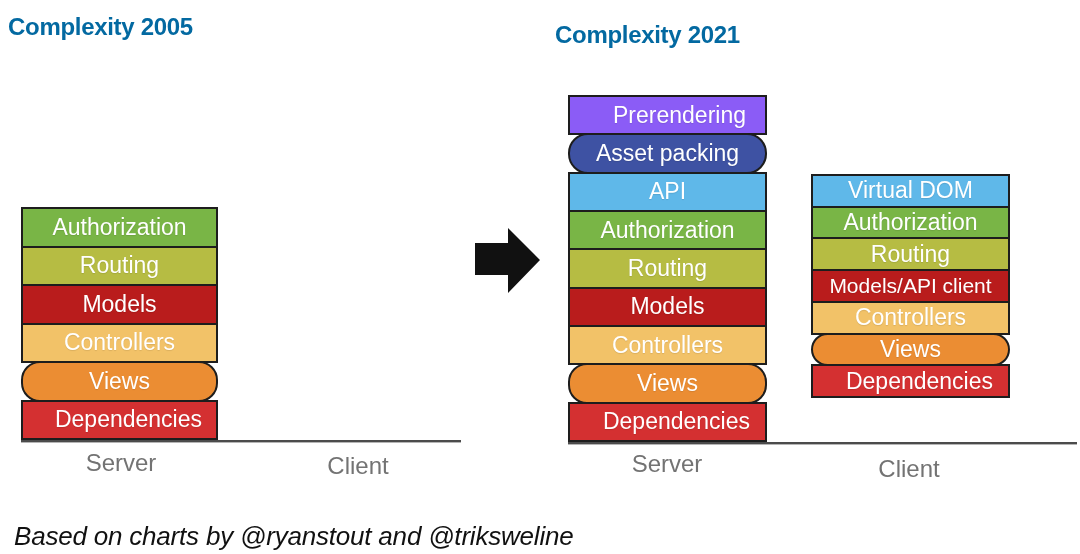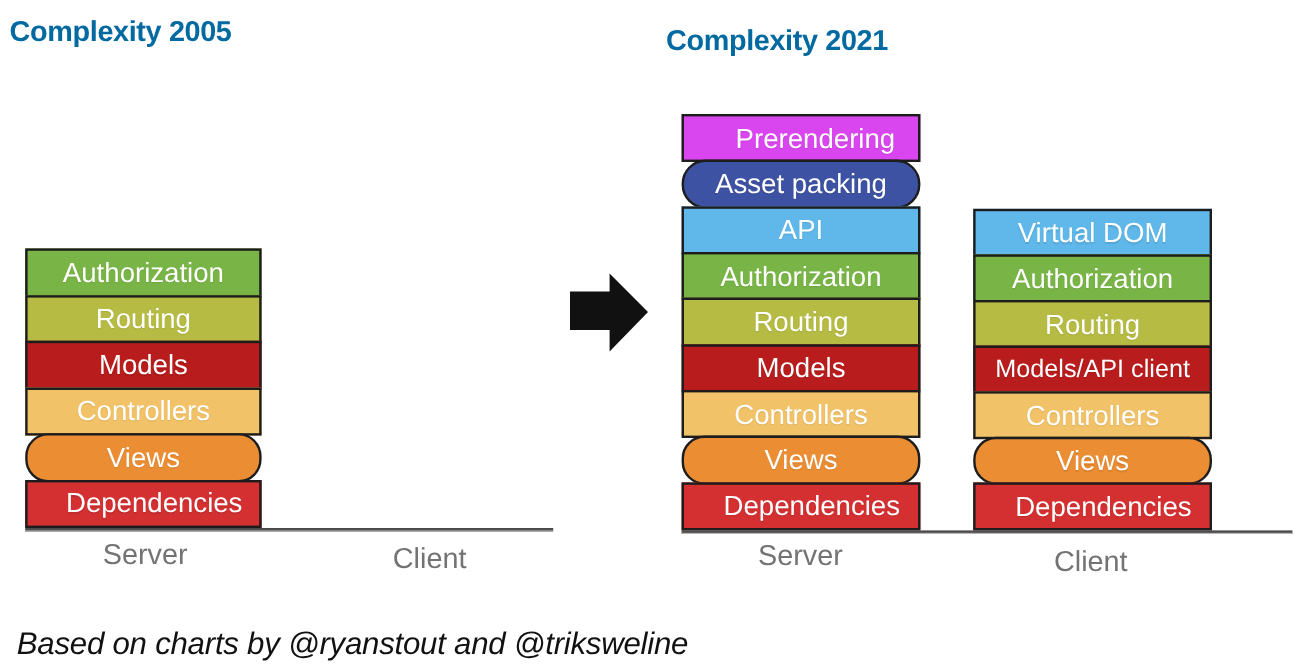--- a/index.html
+++ b/index.html
@@ -13,21 +13,21 @@
   .stack{
     position:absolute;display:flex;flex-direction:column;box-sizing:border-box;
   }
   .layer{
     flex:1;display:flex;align-items:center;justify-content:center;
     border:2px solid #1d1d1d;box-sizing:border-box;
     color:#fff;font-size:23px;white-space:nowrap;
     text-shadow:0 1px 1px rgba(0,0,0,0.10);
   }
   .layer + .layer{margin-top:-2px;}
-  .lc-navy  {background:#d946ef;padding-left:24px;}
+  .lc-navy  {background:#8b5cf6;padding-left:24px;}
   .lc-blue  {background:#3e52a3;border-radius:20px;}
   .lc-sky   {background:#5fb8e9;}
   .lc-green {background:#79b546;}
   .lc-olive {background:#b6bc43;}
   .lc-yellow{background:#b91c1c;}
   .lc-amber {background:#f2c268;}
   .lc-orange{background:#eb8d33;border-radius:19px;}
   .lc-red   {background:#d43031;padding-left:18px;}
   .axis{
     position:absolute;height:2px;background:#4b4b4b;border-bottom:1px solid #b5b5b5;
@@ -74,21 +74,21 @@
     <div class="layer lc-blue">Asset packing</div>
     <div class="layer lc-sky">API</div>
     <div class="layer lc-green">Authorization</div>
     <div class="layer lc-olive">Routing</div>
     <div class="layer lc-yellow">Models</div>
     <div class="layer lc-amber">Controllers</div>
     <div class="layer lc-orange">Views</div>
     <div class="layer lc-red">Dependencies</div>
   </div>
 
-  <div class="stack" style="left:811px;top:174px;width:199px;height:268px;">
+  <div class="stack" style="left:811px;top:174px;width:199px;height:224px;">
     <div class="layer lc-sky">Virtual DOM</div>
     <div class="layer lc-green">Authorization</div>
     <div class="layer lc-olive">Routing</div>
     <div class="layer lc-yellow" style="font-size:21px;text-align:center;">Models/API client</div>
     <div class="layer lc-amber">Controllers</div>
     <div class="layer lc-orange">Views</div>
     <div class="layer lc-red">Dependencies</div>
   </div>
 
   <div class="axis" style="left:568px;top:442px;width:509px;"></div>

